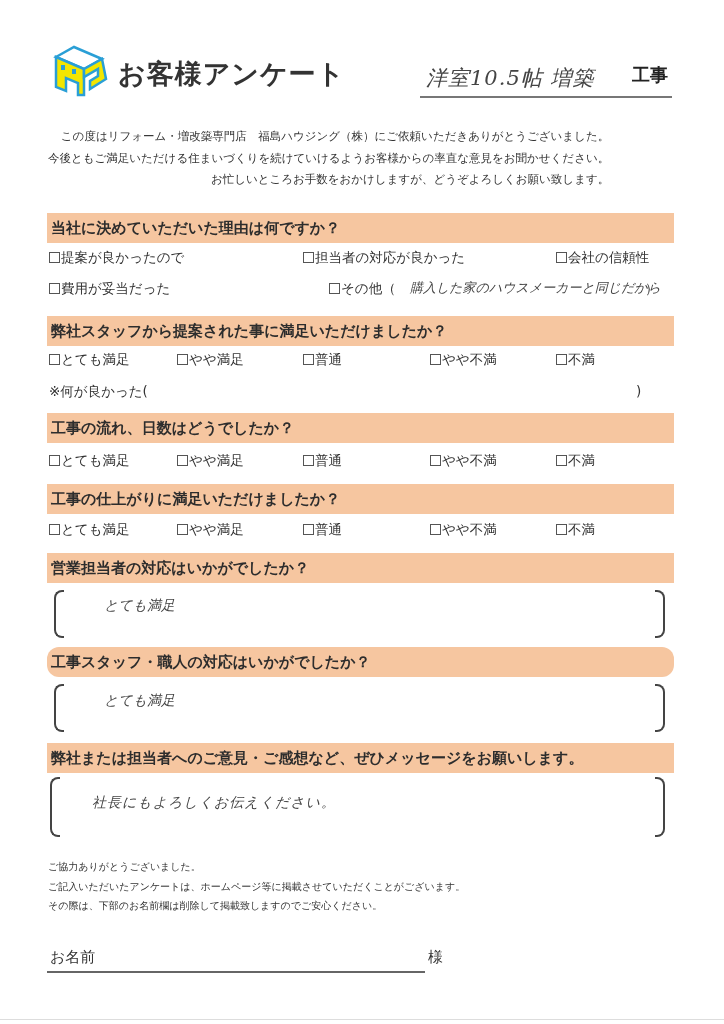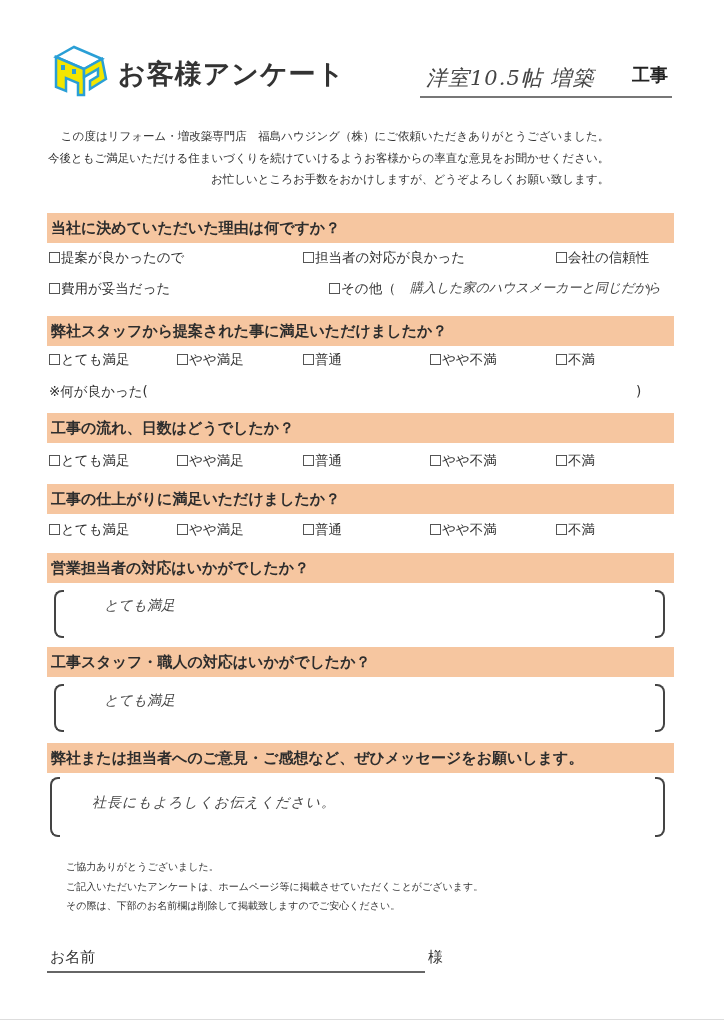--- a/index.html
+++ b/index.html
@@ -13,21 +13,21 @@
   .intro { left:48px; top:126px; font-size:11.5px; line-height:21.5px; color:#333; white-space:nowrap;text-align:right; }
   .intro div { height:21.5px; }
   .qbar { left:47px; width:627px; height:30px; background:#f6c6a0; font-weight:bold; font-size:15px; color:#2d2d2d; line-height:31px; padding-left:4px; box-sizing:border-box; white-space:nowrap; }
   .opt { font-size:13.5px; color:#333; white-space:nowrap; }
   .opt .box { display:inline-block; width:11px; height:11px; border:1px solid #555; vertical-align:-1px; margin-right:1px; box-sizing:border-box; }
   .hand { font-family:"DejaVu Serif", serif; font-style:italic; color:#444; white-space:nowrap; }
   .bracket { width:10px; height:48px; box-sizing:border-box; border:2px solid #444; }
   .bracket.l { border-right:none; border-radius:8px 0 0 8px; }
   .bracket.r { border-left:none; border-radius:0 8px 8px 0; }
   .footer { left:48px; top:857px; font-size:10px; line-height:19.5px; color:#333; white-space:nowrap; }
-  .footer div { height:19.5px;margin-left:18px; }
+  .footer div { height:19.5px; }
   .name-label { left:50px; top:948px; font-size:15px; color:#333; }
   .name-line { left:47px; top:971px; width:378px; border-top:2px solid #666; }
   .sama { left:428px; top:948px; font-size:15px; color:#333; }
   .bottom-edge { left:0; top:1019px; width:724px; border-top:1px solid #ddd; }
 </style>
 </head>
 <body>
 
 <div class="abs logo">
   <svg width="58" height="56" viewBox="0 0 58 56">
@@ -81,21 +81,21 @@
 <div class="abs opt" style="left:177px; top:521px;"><span class="box"></span><span>やや満足</span></div>
 <div class="abs opt" style="left:303px; top:521px;"><span class="box"></span><span>普通</span></div>
 <div class="abs opt" style="left:430px; top:521px;"><span class="box"></span><span>やや不満</span></div>
 <div class="abs opt" style="left:556px; top:521px;"><span class="box"></span><span>不満</span></div>
 
 <div class="abs qbar" style="top:553px;">営業担当者の対応はいかがでしたか？</div>
 <div class="abs bracket l" style="left:54px; top:590px;"></div>
 <div class="abs bracket r" style="left:655px; top:590px;"></div>
 <div class="abs hand" style="left:104px; top:597px; font-size:14px;">とても満足</div>
 
-<div class="abs qbar" style="top:647px;">工事スタッフ・職人の対応はいかがでしたか？</div>
+<div class="abs qbar" style="top:647px;border-radius:12px;">工事スタッフ・職人の対応はいかがでしたか？</div>
 <div class="abs bracket l" style="left:54px; top:684px;"></div>
 <div class="abs bracket r" style="left:655px; top:684px;"></div>
 <div class="abs hand" style="left:104px; top:692px; font-size:14px;">とても満足</div>
 
 <div class="abs qbar" style="top:743px;">弊社または担当者へのご意見・ご感想など、ぜひメッセージをお願いします。</div>
 <div class="abs bracket l" style="left:50px; top:777px; height:60px;"></div>
 <div class="abs bracket r" style="left:655px; top:777px; height:60px;"></div>
 <div class="abs hand" style="left:92px; top:794px; font-size:14px; letter-spacing:1px;">社長にもよろしくお伝えください。</div>
 
 <div class="abs footer">

